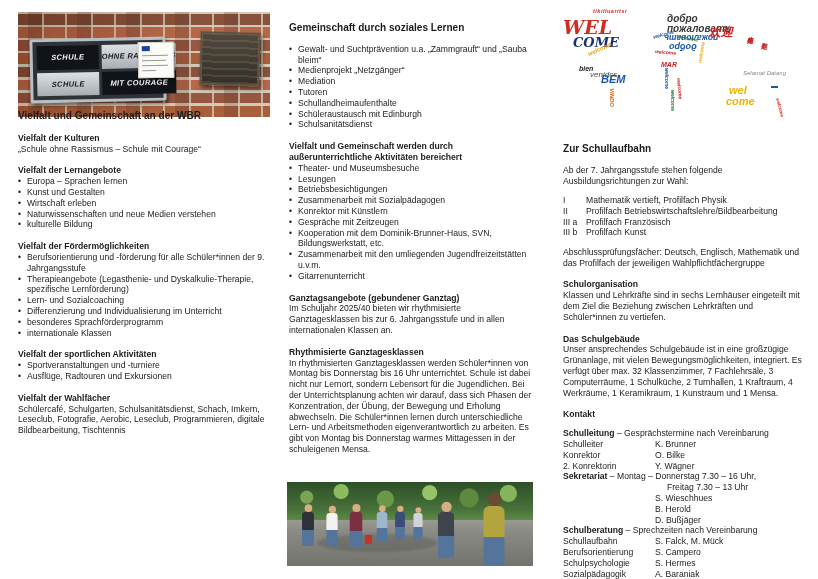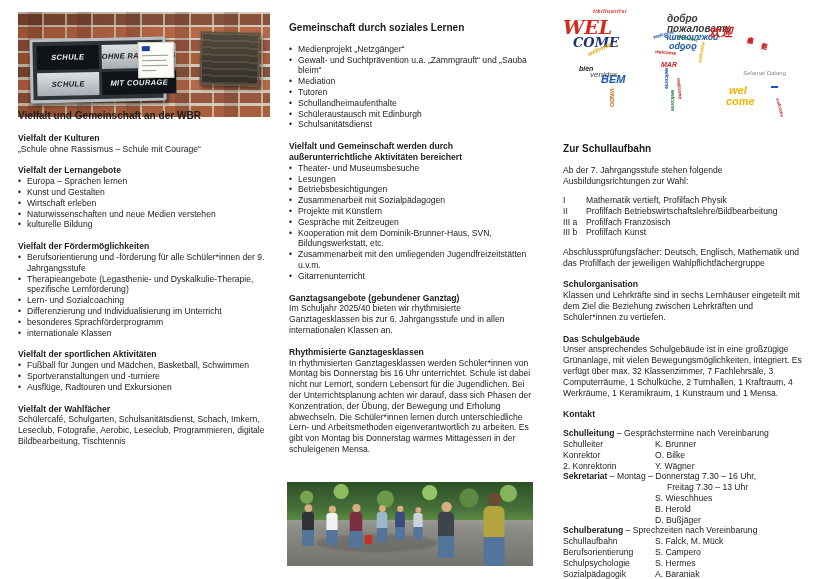--- a/index.html
+++ b/index.html
@@ -172,54 +172,53 @@
       <li>Lern- und Sozialcoaching</li>
       <li>Differenzierung und Individualisierung im Unterricht</li>
       <li>besonderes Sprachförderprogramm</li>
       <li>internationale Klassen</li>
     </ul>
   </div>
 
   <div class="sec">
     <h3>Vielfalt der sportlichen Aktivitäten</h3>
     <ul class="bul">
-      <li>Fußball für Jungen und Mädchen, Basketball, Schwimmen</li>
       <li>Sportveranstaltungen und -turniere</li>
       <li>Ausflüge, Radtouren und Exkursionen</li>
     </ul>
   </div>
 
   <div class="sec">
     <h3>Vielfalt der Wahlfächer</h3>
     <p>Schülercafé, Schulgarten, Schulsanitätsdienst, Schach, Imkern, Leseclub, Fotografie, Aerobic, Leseclub, Programmieren, digitale Bildbearbeitung, Tischtennis</p>
   </div>
 </div>
 
 <div class="col" id="col2">
   <div>
     <h3>Gemeinschaft durch soziales Lernen</h3>
     <ul class="bul">
+      <li>Gewalt- und Suchtprävention u.a. „Zammgrauft“ und „Sauba bleim“</li>
       <li>Medienprojekt „Netzgänger“</li>
-      <li>Gewalt- und Suchtprävention u.a. „Zammgrauft“ und „Sauba bleim“</li>
       <li>Mediation</li>
       <li>Tutoren</li>
       <li>Schullandheimaufenthalte</li>
       <li>Schüleraustausch mit Edinburgh</li>
       <li>Schulsanitätsdienst</li>
     </ul>
   </div>
 
   <div class="sec">
     <h3>Vielfalt und Gemeinschaft werden durch außerunterrichtliche Aktivitäten bereichert</h3>
     <ul class="bul">
       <li>Theater- und Museumsbesuche</li>
       <li>Lesungen</li>
       <li>Betriebsbesichtigungen</li>
       <li>Zusammenarbeit mit Sozialpädagogen</li>
-      <li>Projekte mit Künstlern</li>
+      <li>Konrektor mit Künstlern</li>
       <li>Gespräche mit Zeitzeugen</li>
       <li>Kooperation mit dem Dominik-Brunner-Haus, SVN, Bildungswerkstatt, etc.</li>
       <li>Zusammenarbeit mit den umliegenden Jugendfreizeitstätten u.v.m.</li>
       <li>Gitarrenunterricht</li>
     </ul>
   </div>
 
   <div class="sec">
     <h3>Ganztagsangebote (gebundener Ganztag)</h3>
     <p>Im Schuljahr 2025/40 bieten wir rhythmisierte Ganztagesklassen bis zur 6. Jahrgangsstufe und in allen internationalen Klassen an.</p>

